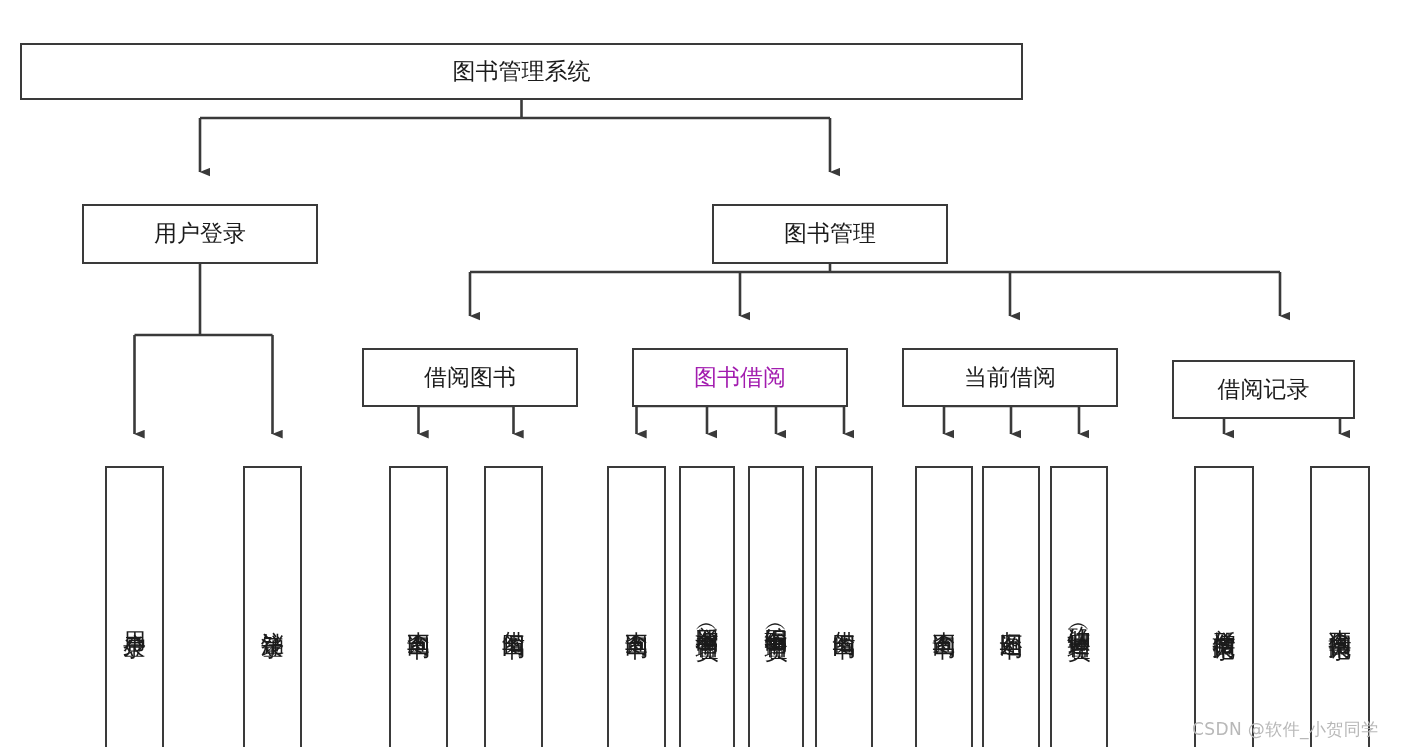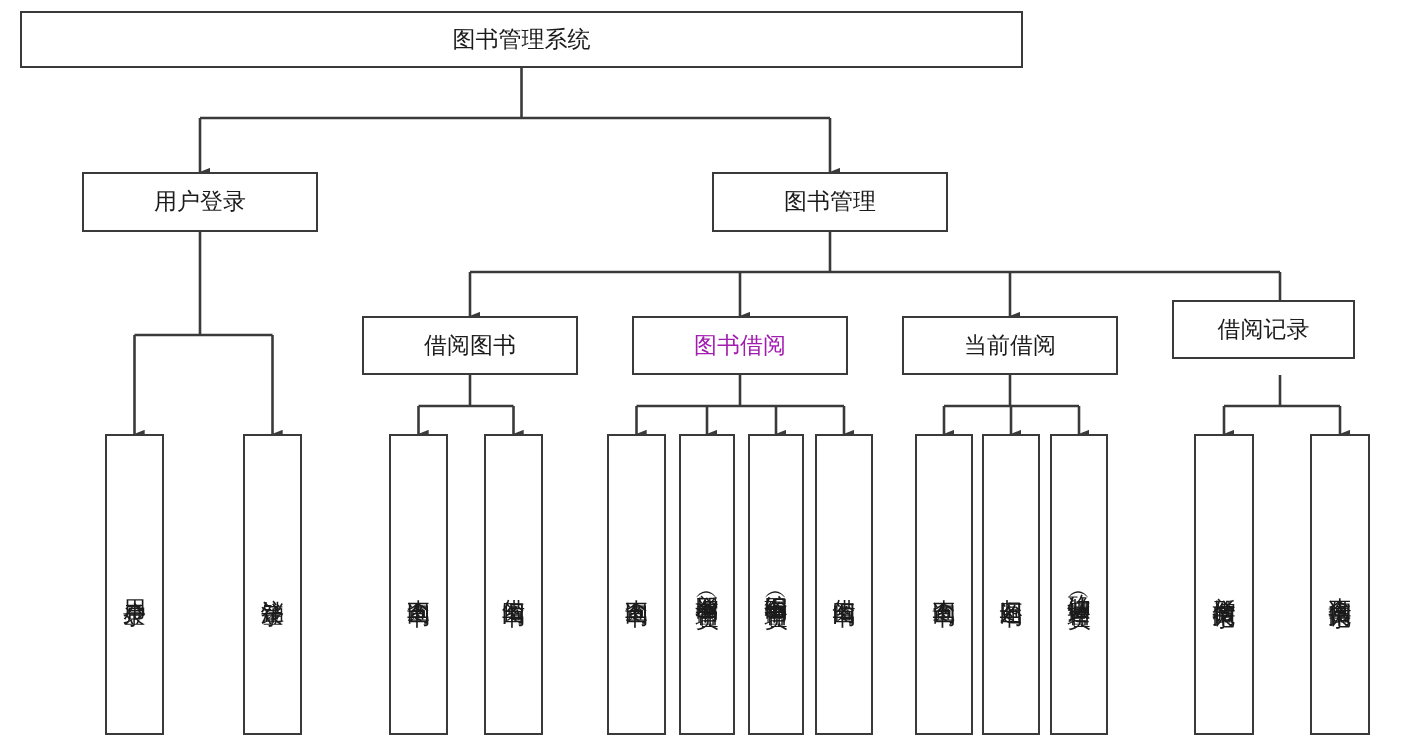--- a/index.html
+++ b/index.html
@@ -29,20 +29,21 @@
   }
   .node {
     position: absolute;
     box-sizing: border-box;
     background: #ffffff;
     border: 2.5px solid #3a3a3a;
     display: flex;
     align-items: center;
     justify-content: center;
     overflow: hidden;
+    margin-top: 32px;
   }
   .node .label {
     color: #1b1b1b;
     text-align: center;
     line-height: 1.18;
     white-space: nowrap;
   }
   .node.horizontal .label {
     font-size: 23px;
     writing-mode: horizontal-tb;
@@ -120,21 +121,21 @@
       </div>
       <div class="node horizontal" style="left: 362px; top: 316px; width: 216px; height: 59px; border-color: rgb(58, 58, 58); background: rgb(255, 255, 255);">
         <span class="label" style="color: rgb(27, 27, 27);">借阅图书</span>
       </div>
       <div class="node horizontal" style="left: 632px; top: 316px; width: 216px; height: 59px; border-color: rgb(58, 58, 58); background: rgb(255, 255, 255);">
         <span class="label" style="color: #a21caf;">图书借阅</span>
       </div>
       <div class="node horizontal" style="left: 902px; top: 316px; width: 216px; height: 59px; border-color: rgb(58, 58, 58); background: rgb(255, 255, 255);">
         <span class="label" style="color: rgb(27, 27, 27);">当前借阅</span>
       </div>
-      <div class="node horizontal" style="left: 1172px; top: 300px; width: 183px; height: 59px; border-color: rgb(58, 58, 58); background: rgb(255, 255, 255);">
+      <div class="node horizontal" style="left: 1172px; top: 328px; width: 183px; height: 59px; border-color: rgb(58, 58, 58); background: rgb(255, 255, 255);">
         <span class="label" style="color: rgb(27, 27, 27);">借阅记录</span>
       </div>
       <div class="node vertical" style="left: 105px; top: 434px; width: 59px; height: 301px; border-color: rgb(58, 58, 58); background: rgb(255, 255, 255);">
         <span class="label" style="color: rgb(27, 27, 27);">用户登录</span>
       </div>
       <div class="node vertical" style="left: 243px; top: 434px; width: 59px; height: 301px; border-color: rgb(58, 58, 58); background: rgb(255, 255, 255);">
         <span class="label" style="color: rgb(27, 27, 27);">注销登录</span>
       </div>
       <div class="node vertical" style="left: 389px; top: 434px; width: 59px; height: 301px; border-color: rgb(58, 58, 58); background: rgb(255, 255, 255);">
         <span class="label" style="color: rgb(27, 27, 27);">查询图书</span>
@@ -163,13 +164,14 @@
       <div class="node vertical" style="left: 1050px; top: 434px; width: 58px; height: 301px; border-color: rgb(58, 58, 58); background: rgb(255, 255, 255);">
         <span class="label" style="color: rgb(27, 27, 27);">确认归还（管理员）</span>
       </div>
       <div class="node vertical" style="left: 1194px; top: 434px; width: 60px; height: 301px; border-color: rgb(58, 58, 58); background: rgb(255, 255, 255);">
         <span class="label" style="color: rgb(27, 27, 27);">新增借阅记录</span>
       </div>
       <div class="node vertical" style="left: 1310px; top: 434px; width: 60px; height: 301px; border-color: rgb(58, 58, 58); background: rgb(255, 255, 255);">
         <span class="label" style="color: rgb(27, 27, 27);">查询借阅记录</span>
       </div>
     </div>
+  <div class="watermark" style="left: 1192px; top: 718px; color: rgb(184, 184, 184);">CSDN @软件_小贺同学</div>
 </div>
 
 </body></html>

